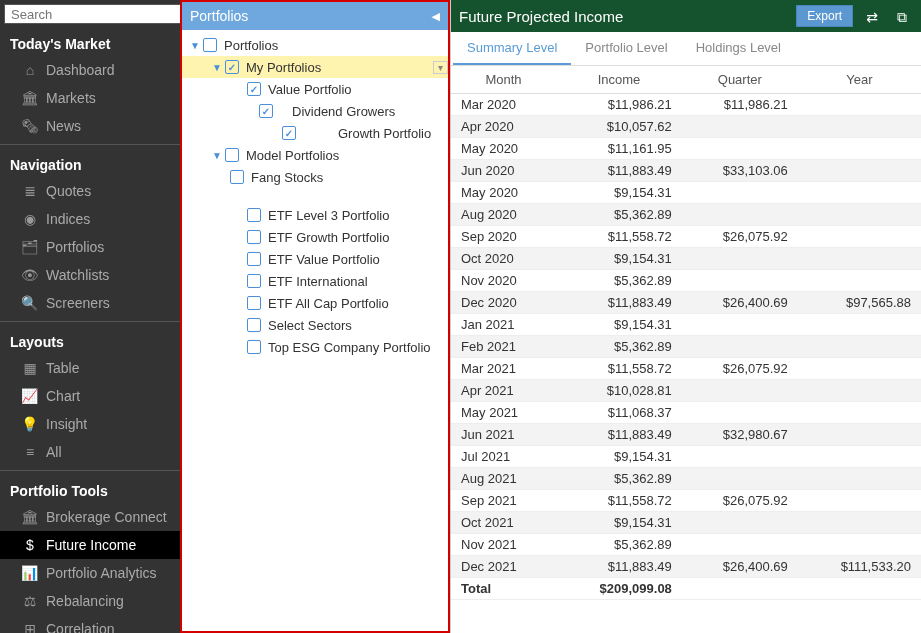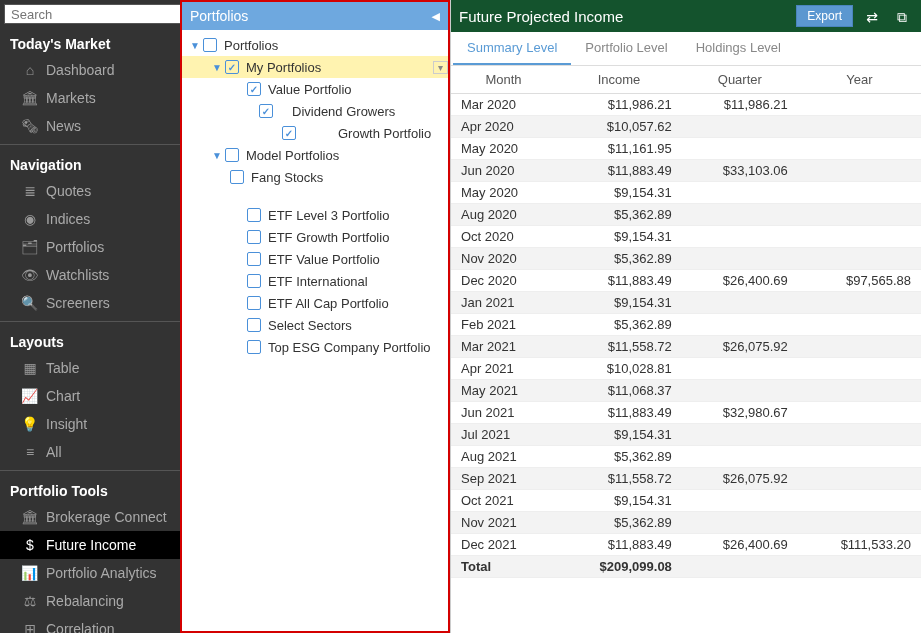--- a/index.html
+++ b/index.html
@@ -272,20 +272,26 @@
             <td class="num"></td>
             <td class="num"></td>
           </tr>
           <tr>
             <td class="month">Aug 2020</td>
             <td class="num">$5,362.89</td>
             <td class="num"></td>
             <td class="num"></td>
           </tr>
           <tr>
+            <td class="month">Sep 2020</td>
+            <td class="num">$11,558.72</td>
+            <td class="num">$26,075.92</td>
+            <td class="num"></td>
+          </tr>
+          <tr>
             <td class="month">Oct 2020</td>
             <td class="num">$9,154.31</td>
             <td class="num"></td>
             <td class="num"></td>
           </tr>
           <tr>
             <td class="month">Nov 2020</td>
             <td class="num">$5,362.89</td>
             <td class="num"></td>
             <td class="num"></td>

